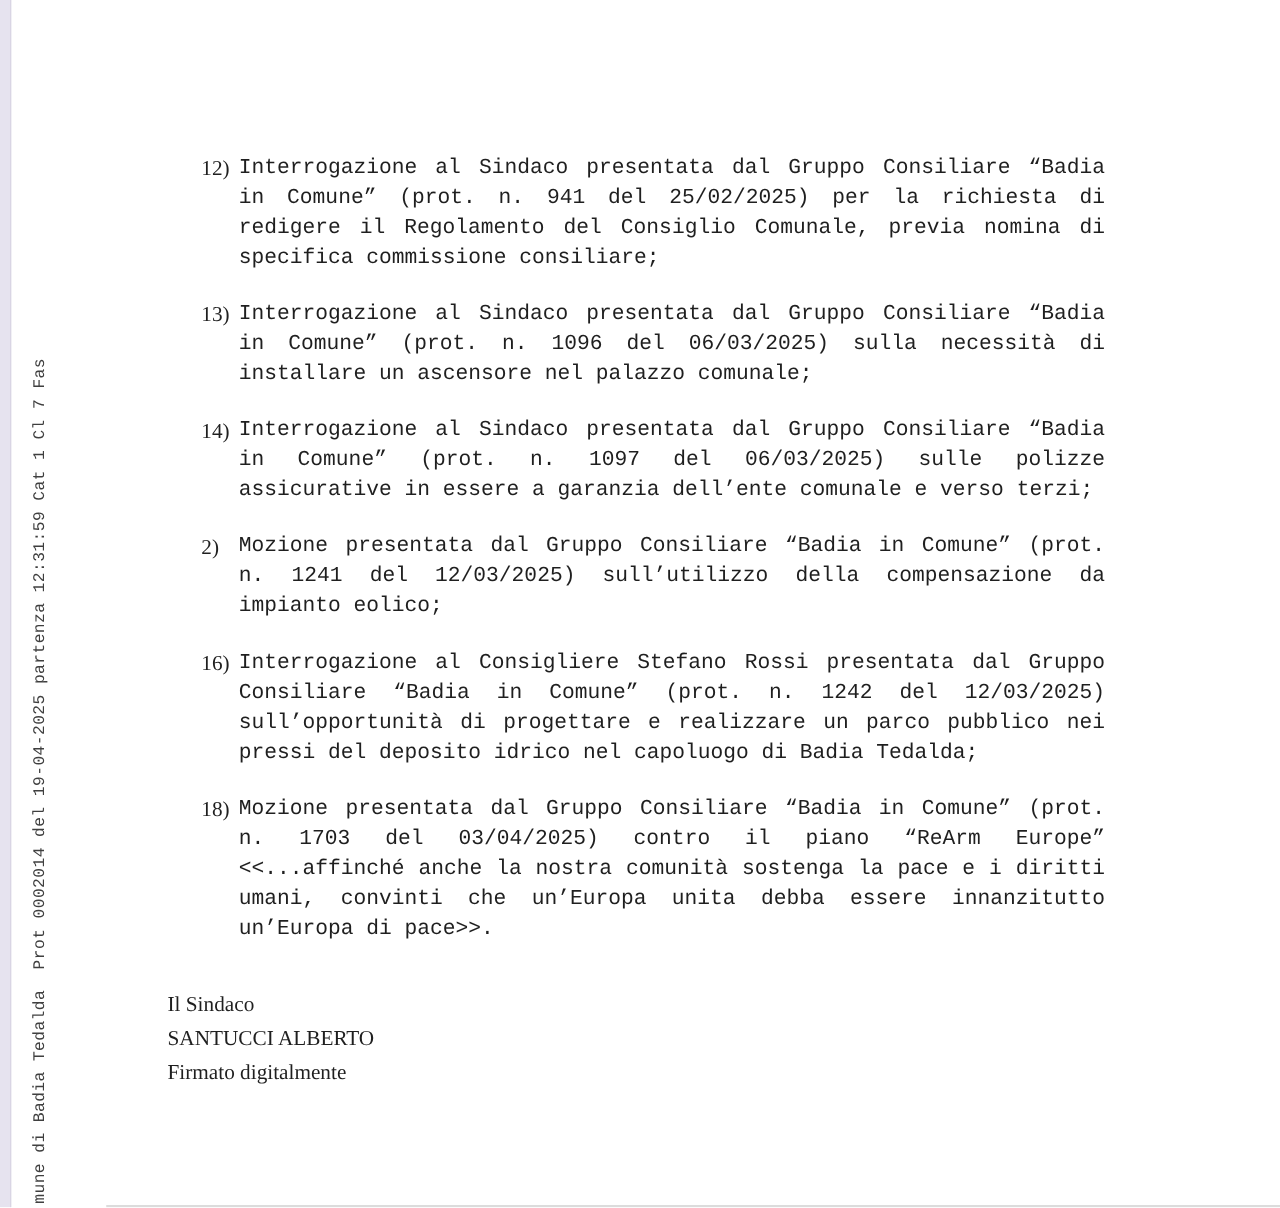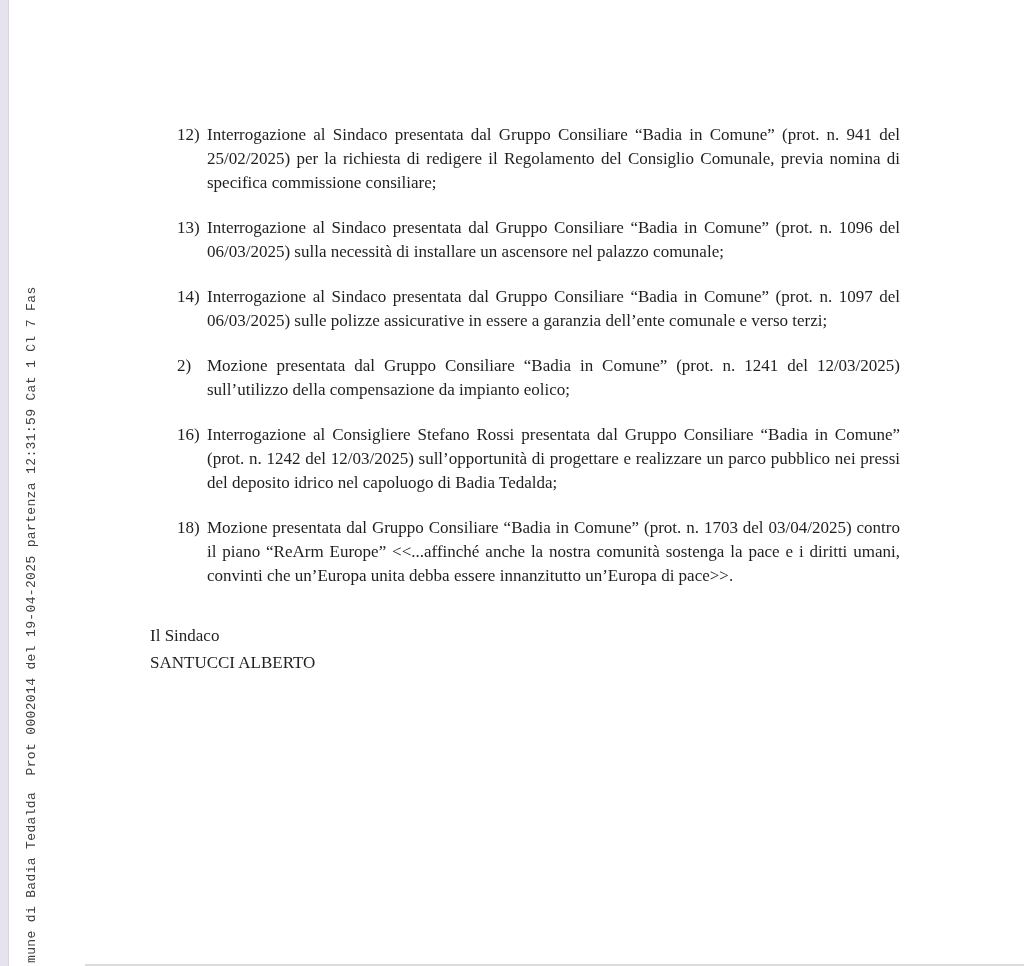--- a/index.html
+++ b/index.html
@@ -29,36 +29,37 @@
     transform: rotate(-90deg);
     transform-origin: 0 0;
     font-family: "Liberation Mono", "DejaVu Sans Mono", monospace;
     font-size: 13px;
     letter-spacing: 0.35px;
     white-space: pre;
     color: #3f3f3f;
   }
   .content {
     position: absolute;
-    left: 150px;
+    left: 134px;
     top: 123px;
     width: 750px;
     font-size: 17px;
     line-height: 24px;
   }
   .agenda { margin-left: 27px; }
   .item {
     display: flex;
     margin-bottom: 21px;
   }
   .item:last-child { margin-bottom: 0; }
   .num { flex: 0 0 30px; }
   .txt {
     flex: 1;
     text-align: justify;
+    font-family: Liberation Mono, monospace;
   }
   .closing {
     margin: 71px 0 0 0;
   }
   .signature {
     margin-top: 34px;
     text-align: left;
     line-height: 27px;
   }
   .bottom-line {
@@ -113,19 +114,20 @@
         <span class="num">18)</span>
         <span class="txt">Mozione presentata dal Gruppo Consiliare “Badia in Comune” (prot. n. 1703 del 03/04/2025) contro il piano “ReArm Europe” &lt;&lt;...affinché anche la nostra comunità sostenga la pace e i diritti umani, convinti che un’Europa unita debba essere innanzitutto un’Europa di pace&gt;&gt;.</span>
       </div>
 
     </div>
 
 
     <div class="signature">
       <div>Il Sindaco</div>
       <div>SANTUCCI ALBERTO</div>
+      <div>Firmato digitalmente</div>
     </div>
 
   </div>
 
   <div class="bottom-line" style="background: rgb(220, 220, 220);"></div>
 
 </div>
 
 </body></html>

